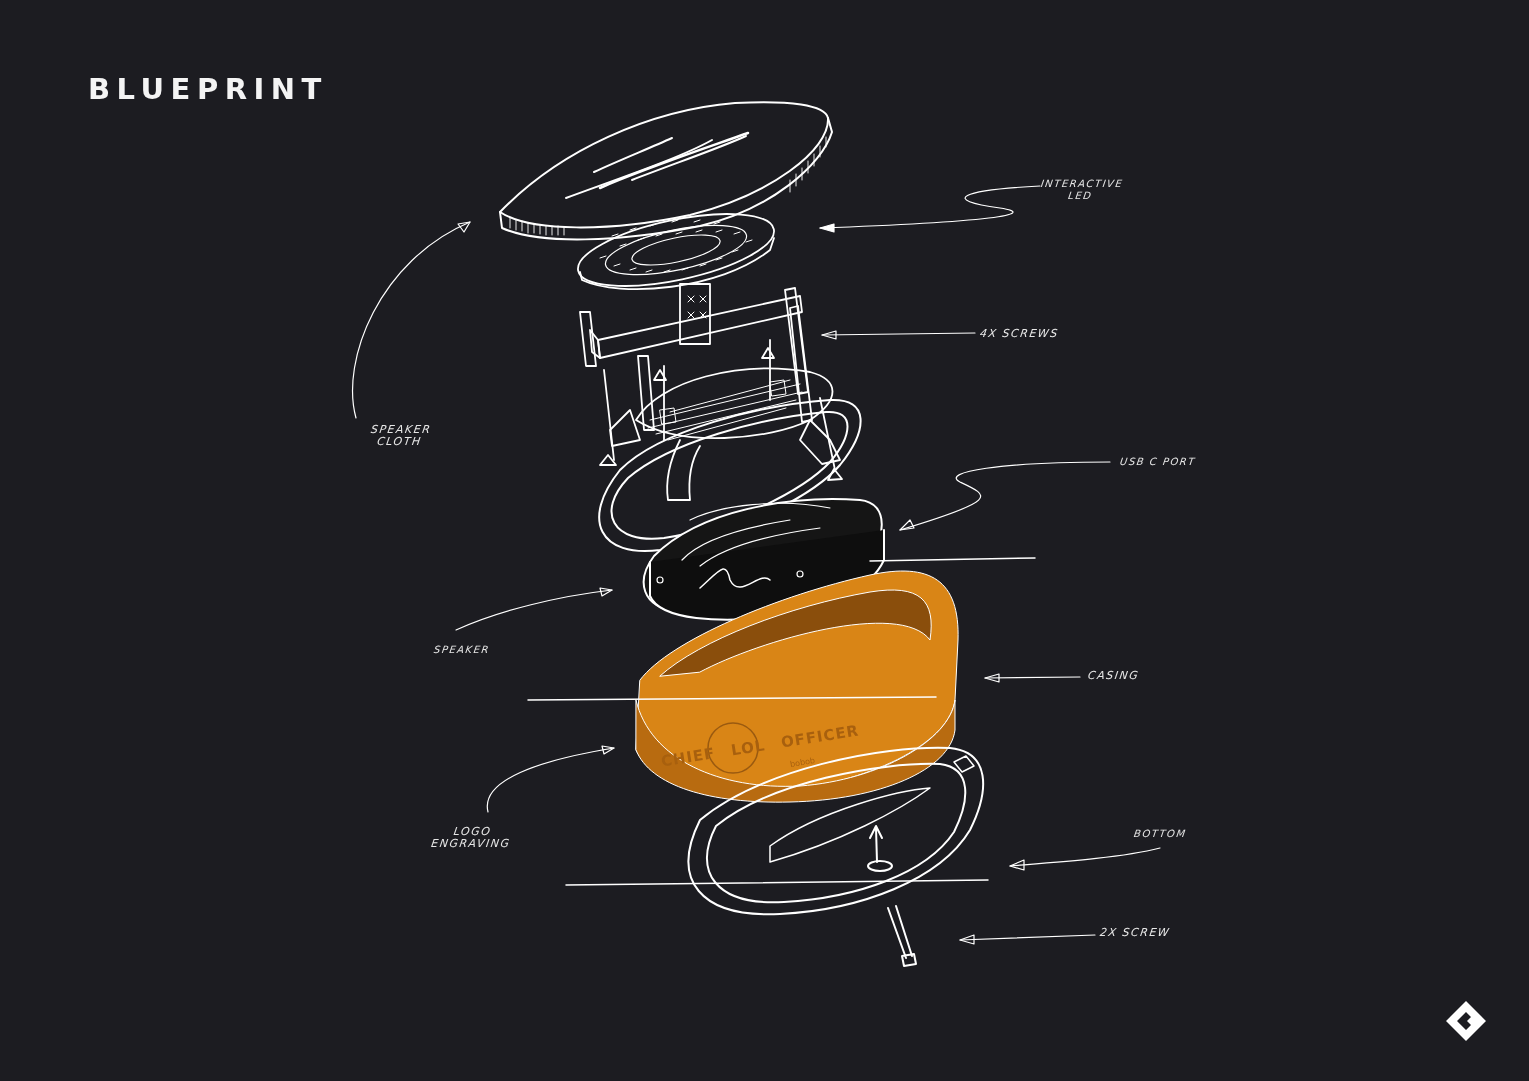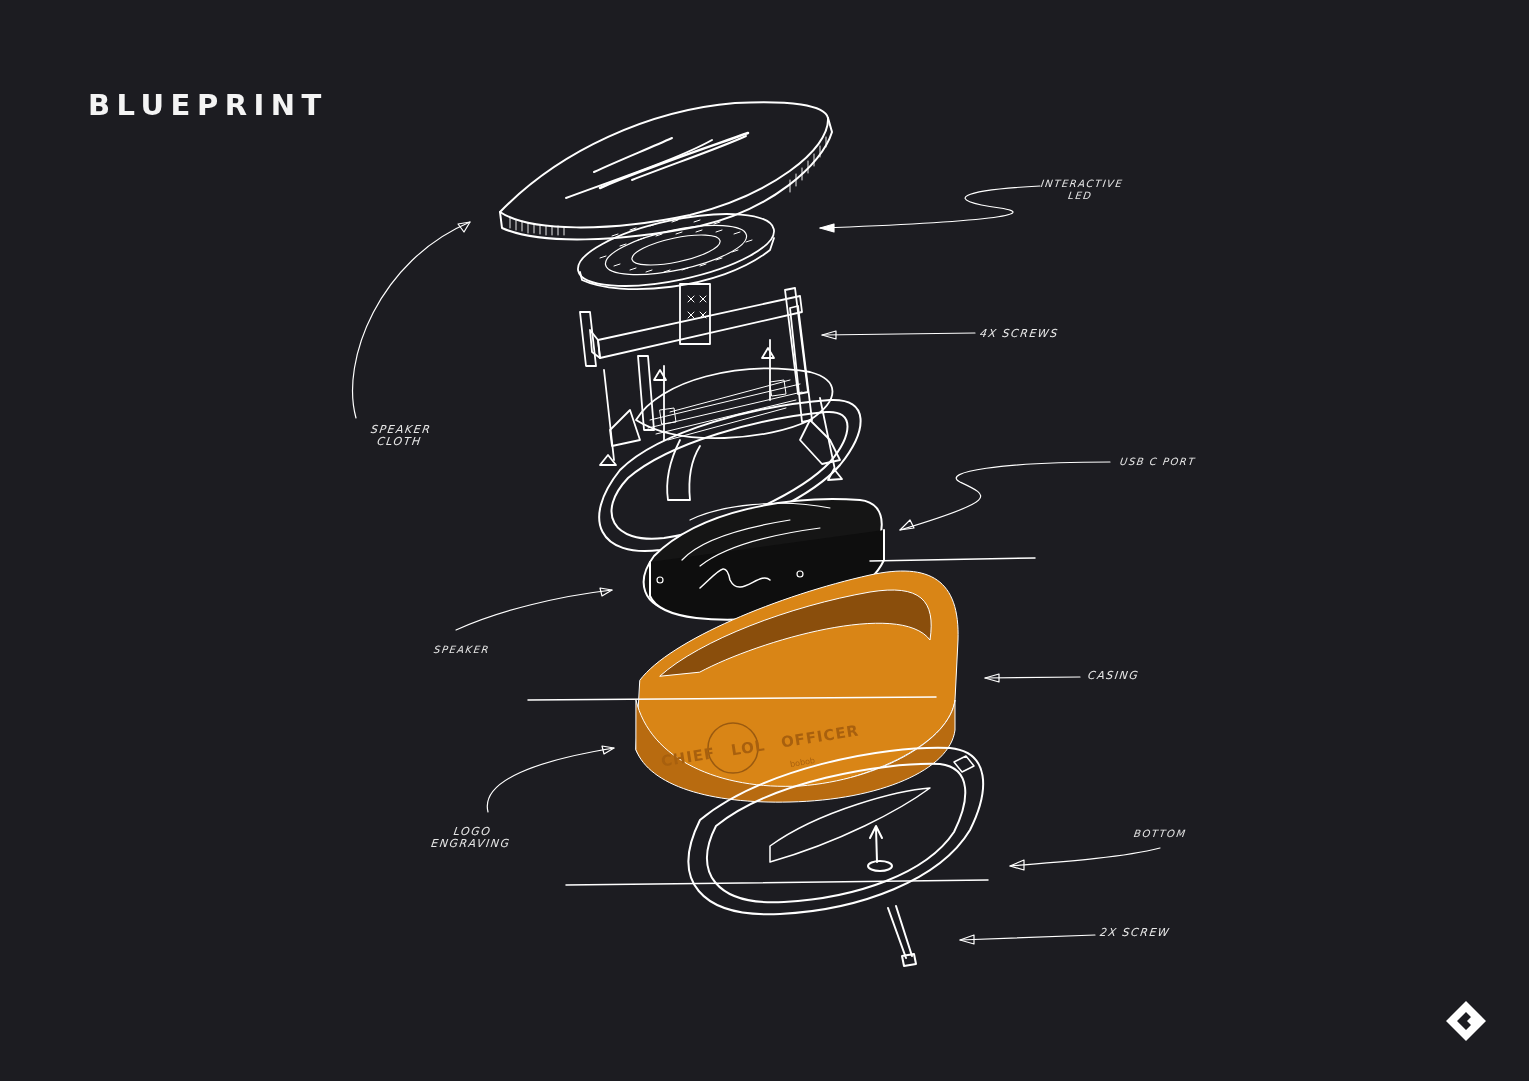--- a/index.html
+++ b/index.html
@@ -1,17 +1,17 @@
 <!DOCTYPE html>
 <html><head>
 <meta charset="utf-8">
 <style>
   html, body { margin:0; padding:0; }
   body { width:1529px; height:1081px; background:#1c1c21; overflow:hidden; position:relative; font-family:"Liberation Sans", sans-serif; }
-  .title { position:absolute; left:88px; top:88px; color:#f4f4f4; font-family:"DejaVu Sans", sans-serif; font-weight:bold; font-size:29px; letter-spacing:6.5px; }
+  .title { position:absolute; left:88px; top:72px; color:#f4f4f4; font-family:"DejaVu Sans", sans-serif; font-weight:bold; font-size:29px; letter-spacing:6.5px; }
   svg.art { position:absolute; left:0; top:0; }
   .lbl { position:absolute; color:#e6e6e6; font-family:"DejaVu Sans", sans-serif; font-size:10px; letter-spacing:1.5px; text-transform:uppercase; font-style:italic; line-height:12px; text-align:center; transform:skewX(-8deg); }
   .logo { position:absolute; left:1445px; top:1000px; width:42px; height:42px; }
 </style>
 </head>
 <body>
 
 <div class="title">BLUEPRINT</div>
 
 <svg class="art" width="1529" height="1081" viewBox="0 0 1529 1081" fill="none" stroke="#ffffff" stroke-linecap="round" stroke-linejoin="round">

